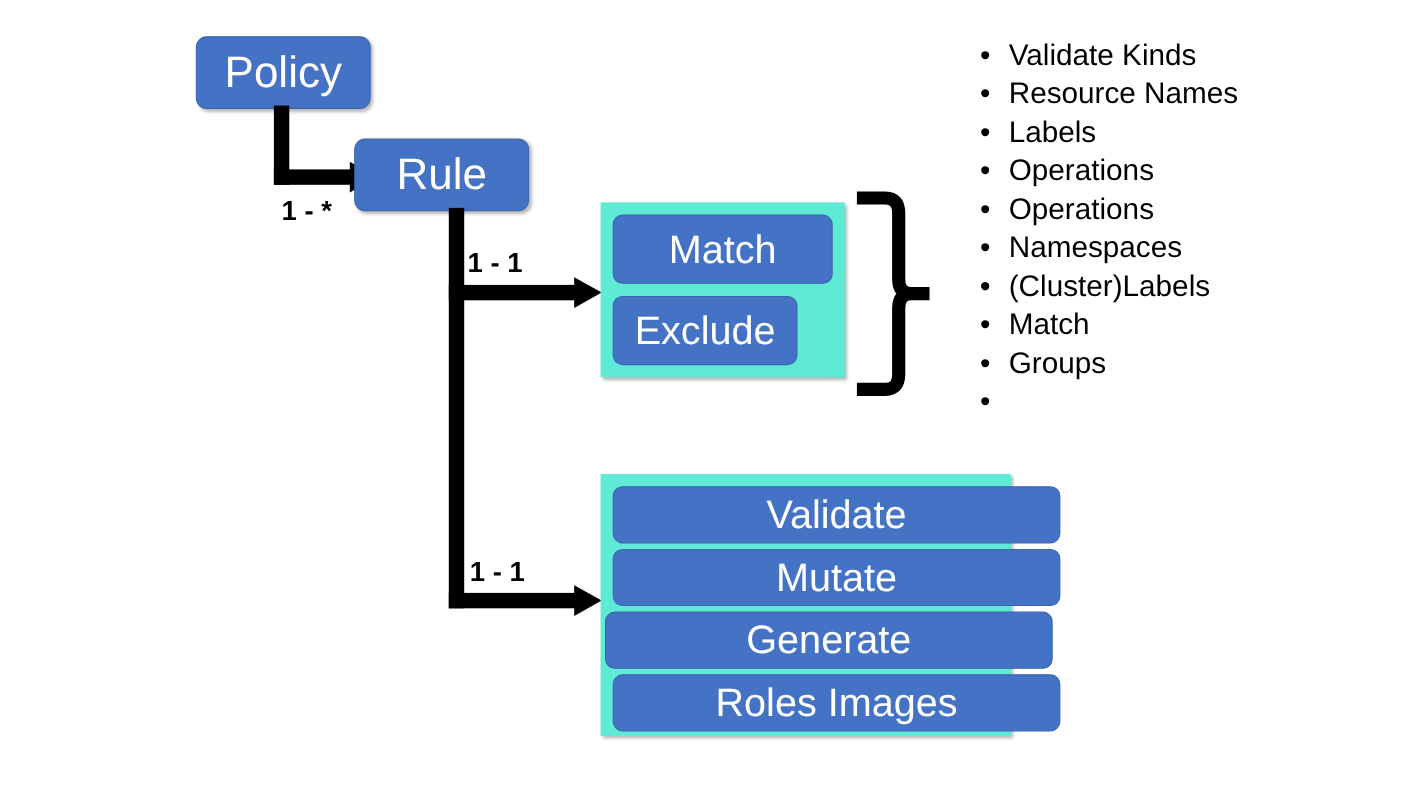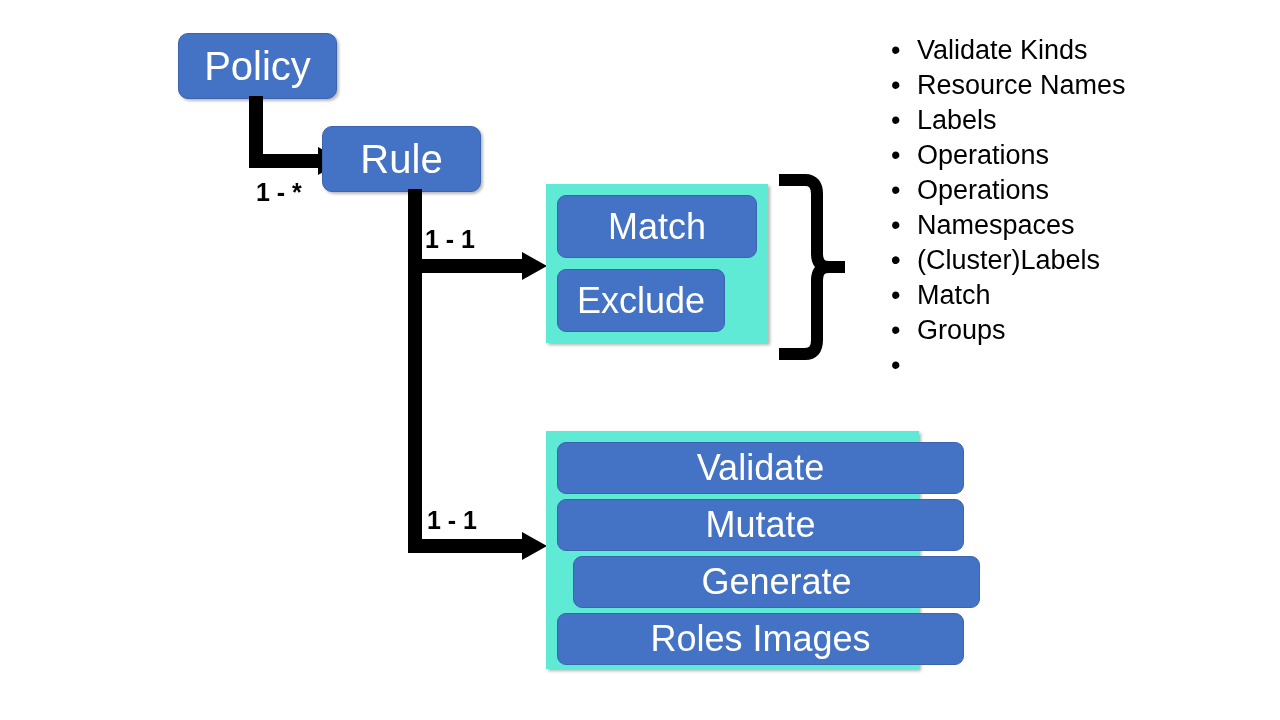--- a/index.html
+++ b/index.html
@@ -162,21 +162,21 @@
     </svg>
   </div>
 
   <div class="group-box" style="left:546px; top:431px; width:373px; height:238px;">
     <div class="node node-action" style="left:11px; top:11px; width:407px; height:52px;">
       <span>Validate</span>
     </div>
     <div class="node node-action" style="left:11px; top:68px; width:407px; height:52px;">
       <span>Mutate</span>
     </div>
-    <div class="node node-action" style="left:27px; top:125px; width:407px; height:52px;">
+    <div class="node node-action" style="left:4px; top:125px; width:407px; height:52px;">
       <span>Generate</span>
     </div>
     <div class="node node-action" style="left:11px; top:182px; width:407px; height:52px;">
       <span>Roles Images</span>
     </div>
   </div>
 
   <ul id="bullet-list">
     <li>
       <span class="bullet-glyph">•</span>

